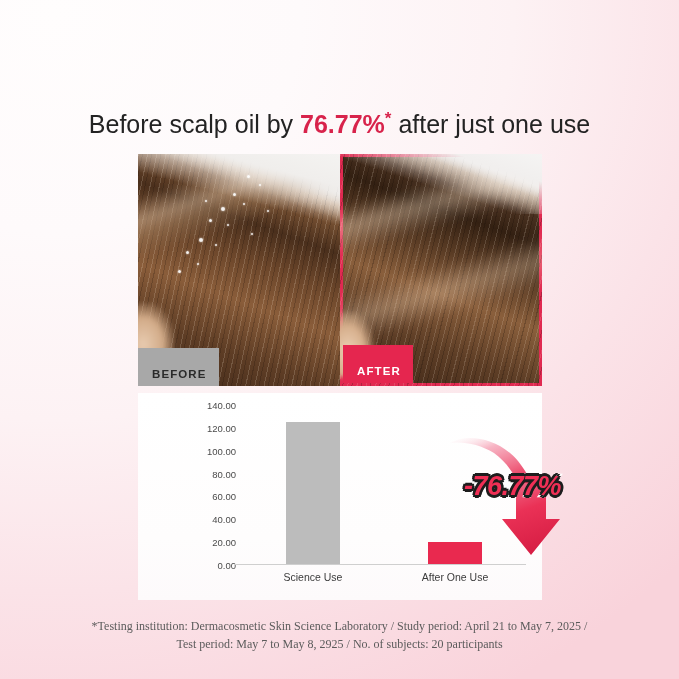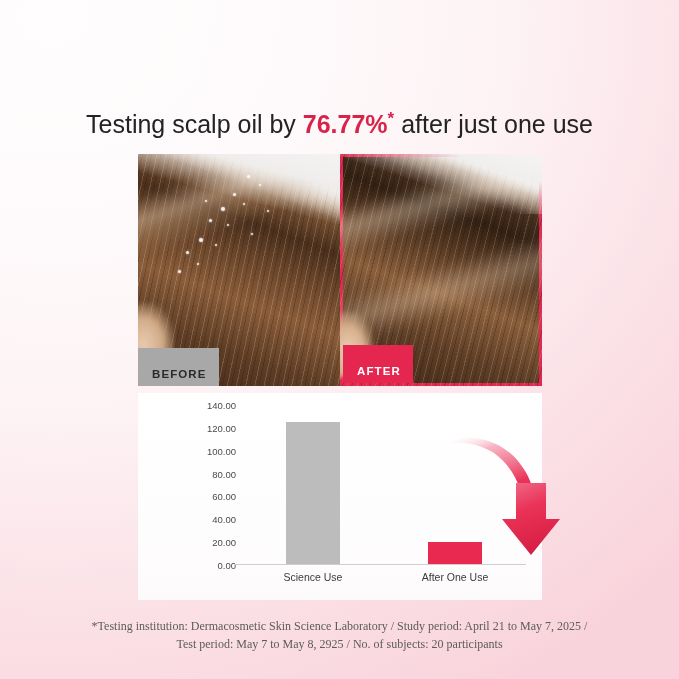--- a/index.html
+++ b/index.html
@@ -320,21 +320,21 @@
     color: #5b5b5b;
     font-family: Liberation Serif, serif;
   }
 </style>
 </head>
 <body>
 
 <div id="poster">
 
 
-  <div class="subtitle"><span>Testing scalp oil by </span><span class="hl">76.77%</span><span class="star">*</span><span> after just one use</span></div>
+  <div class="subtitle"><span>Before scalp oil by </span><span class="hl">76.77%</span><span class="star">*</span><span> after just one use</span></div>
 
   <div class="photos">
 
     <div class="photo photo-before">
       <div class="strands"></div>
       <div class="part"></div>
       <div class="topfade"></div>
       <div class="skin"></div>
       <div class="flakes">
         <span style="left:54%;top:9%;width:3px;height:3px;"></span>
@@ -404,20 +404,21 @@
                 <stop offset="0%" stop-color="#f06e8c"></stop>
                 <stop offset="45%" stop-color="#ea3156"></stop>
                 <stop offset="100%" stop-color="#d81f45"></stop>
               </linearGradient>
             </defs>
 
             <path d="M8,16 C24,6 56,10 76,34 C84,44 88,52 90,60 L78,62 C74,50 66,36 52,26 C38,17 20,14 8,16 Z" fill="url(#swoosh)"></path>
 
             <path d="M74,56 L104,56 L104,92 L118,92 L89,128 L60,92 L74,92 Z" fill="url(#arrowg)"></path>
           </svg>
+          <div class="drop-label">-76.77%</div>
         </div>
       </div>
 
       <div class="x-labels">
         <div>Science Use</div>
         <div>After One Use</div>
       </div>
 
     </div>
   </div>

